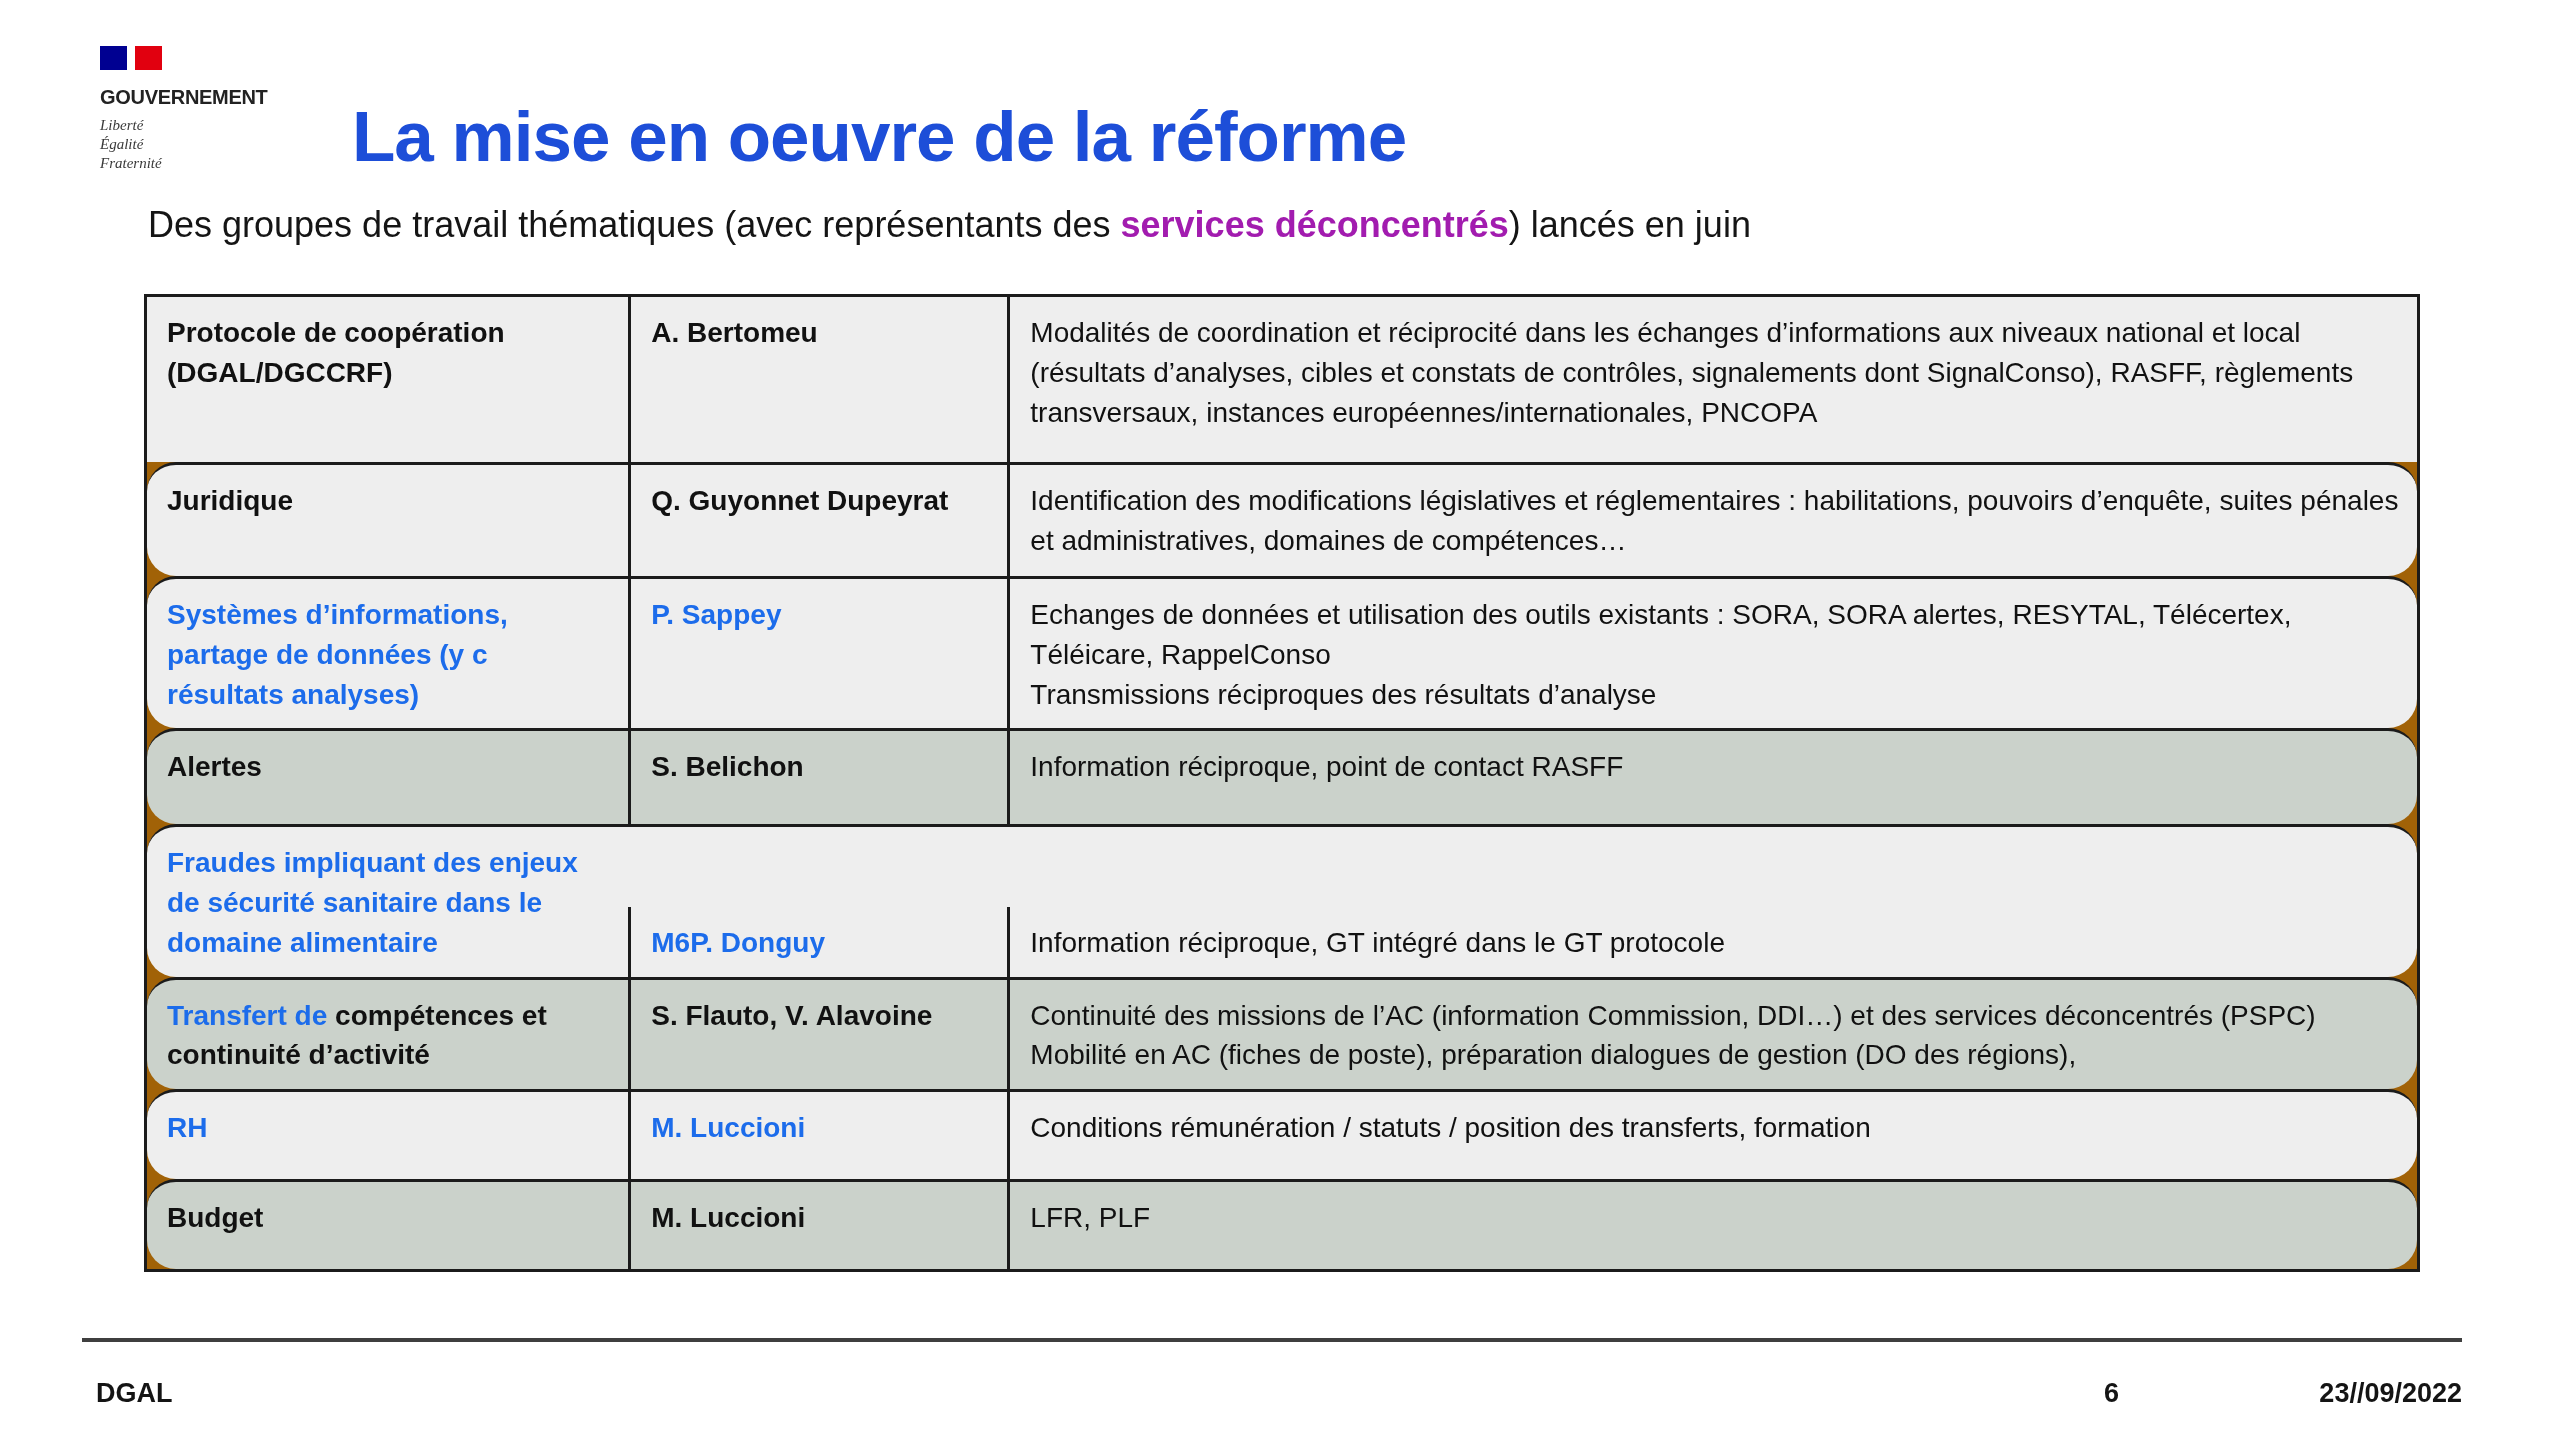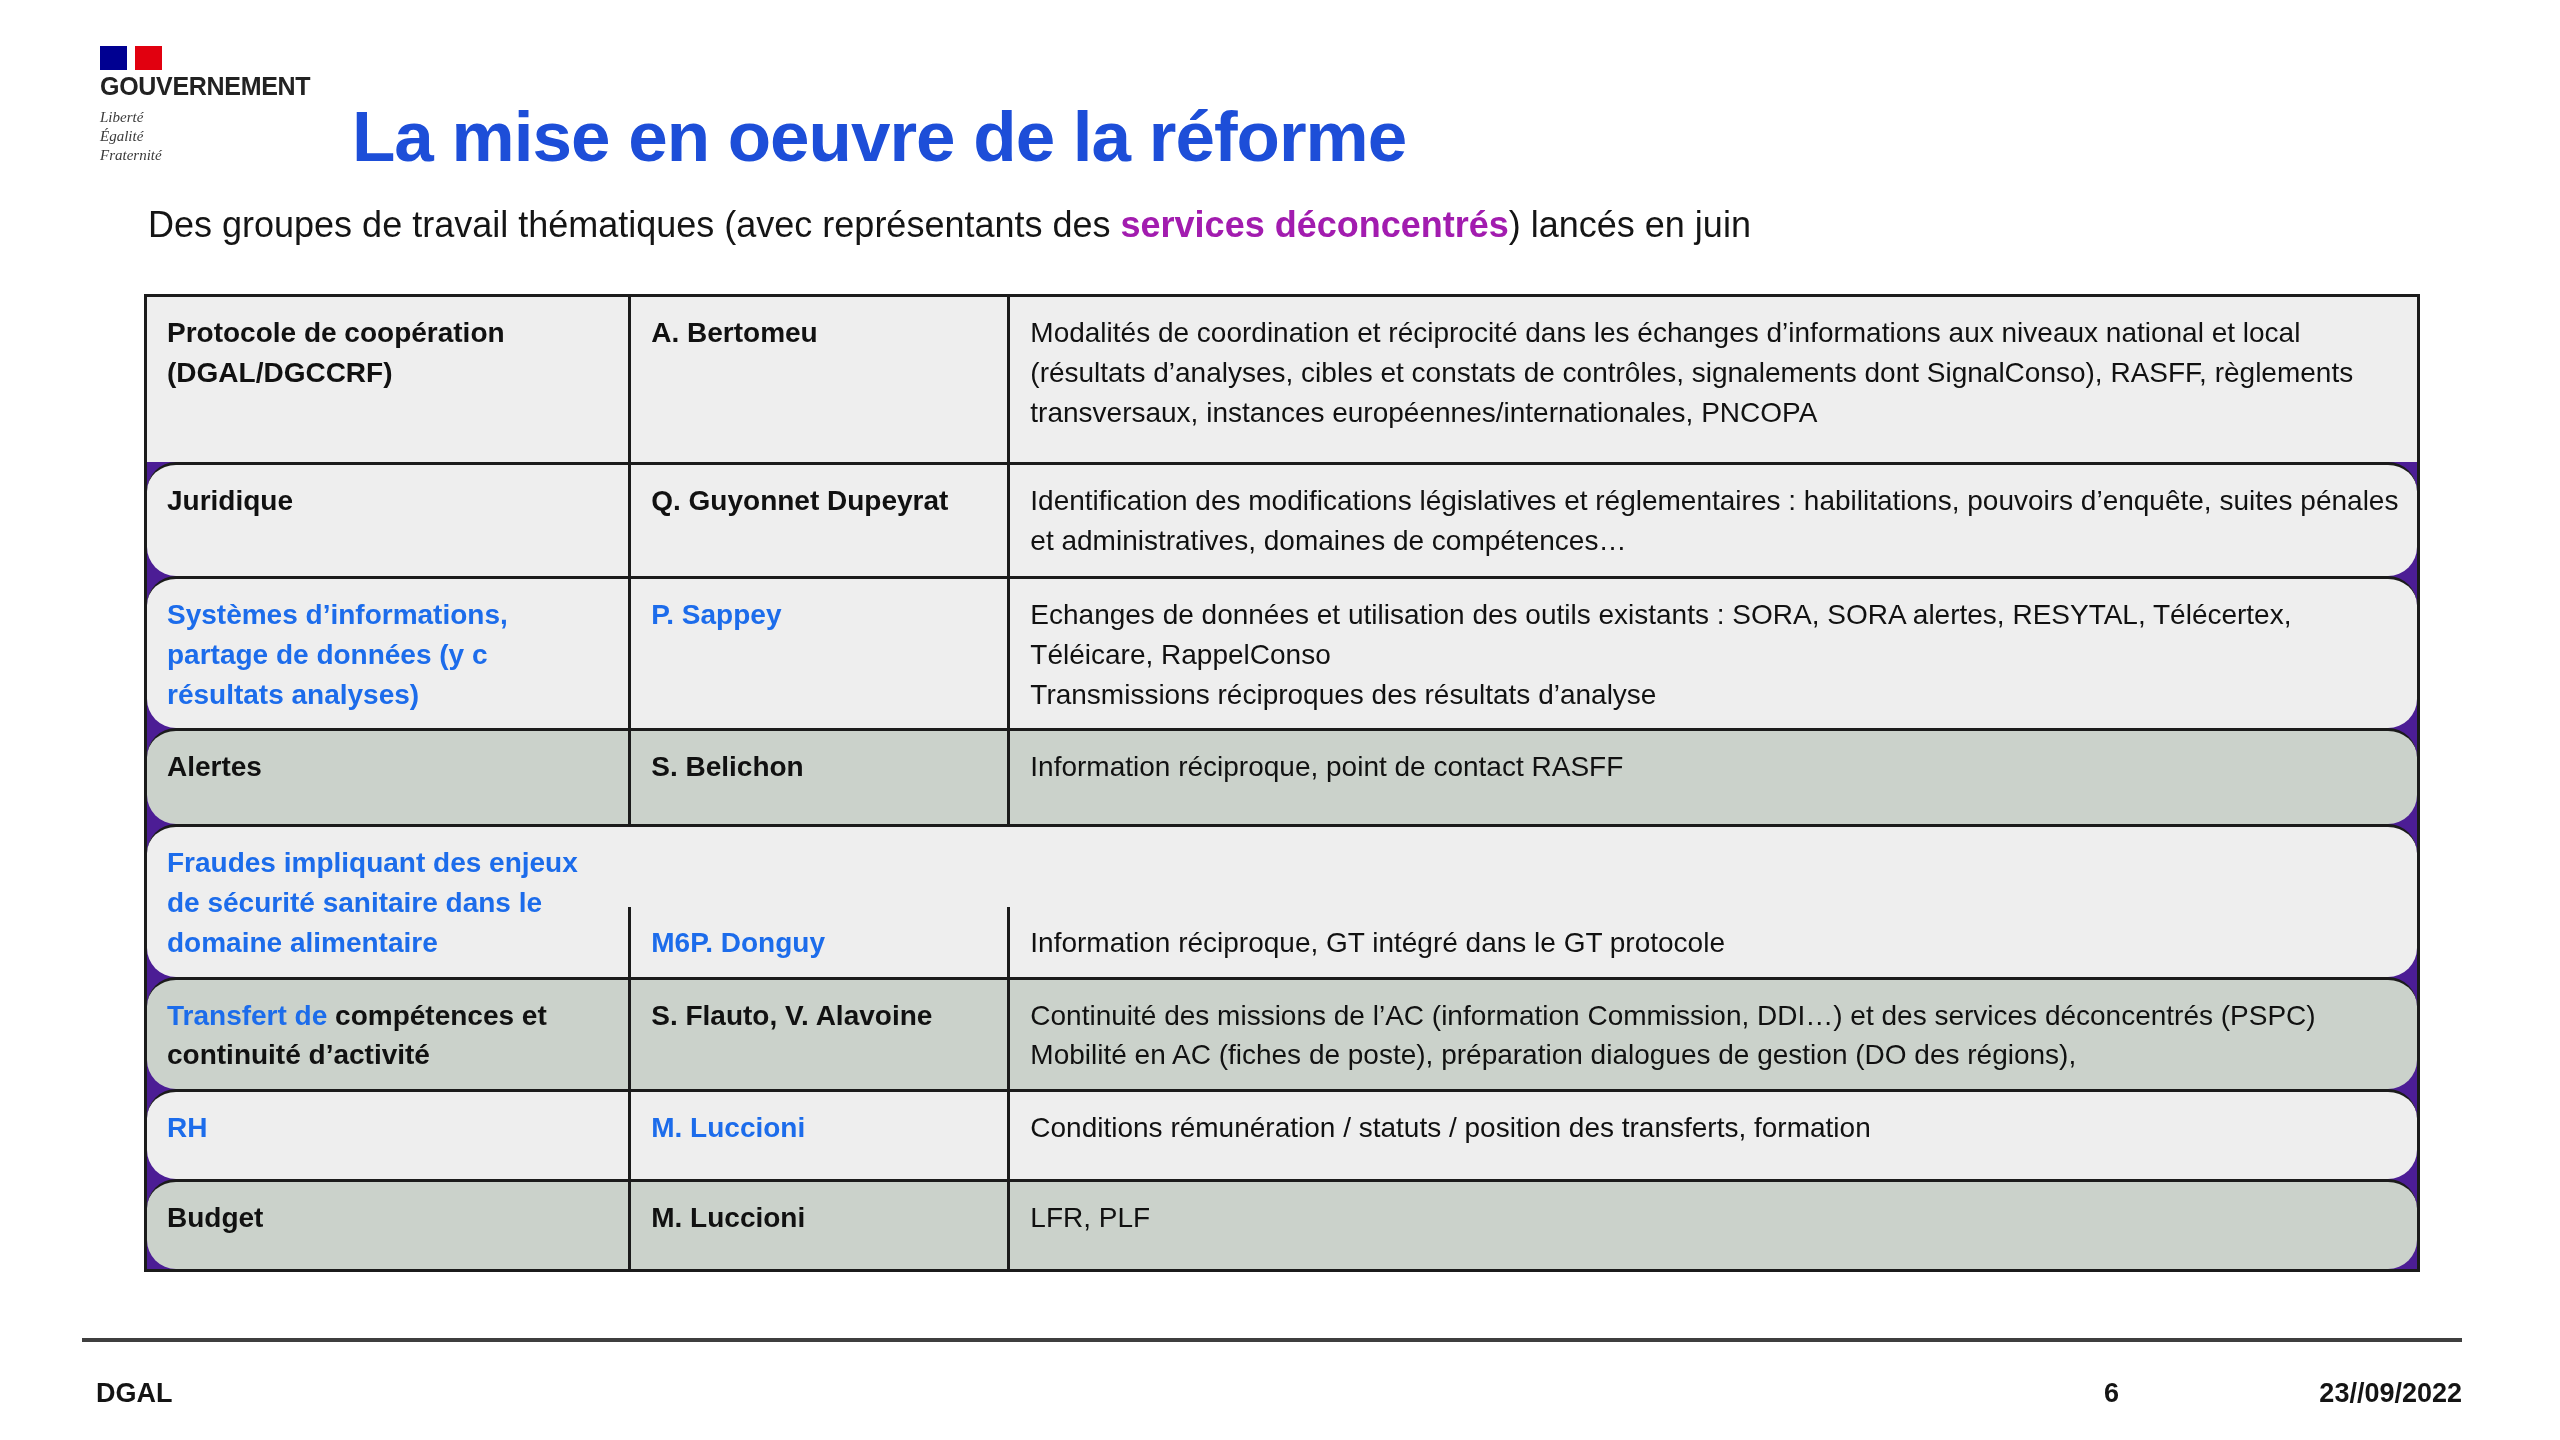--- a/index.html
+++ b/index.html
@@ -6,21 +6,21 @@
   body{
     width:2560px;height:1440px;position:relative;overflow:hidden;
     font-family:"Liberation Sans", sans-serif;color:#111;
     -webkit-font-smoothing:antialiased;
   }
 
   
   .logo{position:absolute;left:100px;top:46px;width:320px;}
   .logo-flag{display:block;width:62px;height:24px;}
   .logo-brand{
-    margin-top:2px;font-weight:bold;font-size:25px;letter-spacing:-0.3px;
+    margin-top:16px;font-weight:bold;font-size:20px;letter-spacing:-0.3px;
     color:#222;white-space:nowrap;
   }
   .logo-motto{
     margin-top:7px;font-family:"Liberation Serif", serif;font-style:italic;
     font-size:15px;line-height:1.25;color:#3a3a3a;
   }
 
   
   .page-title{
     position:absolute;left:352px;top:96px;width:1700px;
@@ -29,21 +29,21 @@
   }
   .subtitle{
     position:absolute;left:148px;top:204px;width:2200px;
     font-size:36px;color:#151515;white-space:nowrap;
   }
   .subtitle .hl{color:#a21caf;font-weight:bold;}
 
   
   .gt-table{
     position:absolute;left:144px;top:294px;width:2276px;
-    border:3px solid #1b1b1b;box-sizing:border-box;background:#4c1d95;
+    border:3px solid #1b1b1b;box-sizing:border-box;background:#a16207;
   }
   .row{display:flex;box-sizing:border-box;}
   .row + .row{border-top:3px solid #1b1b1b;border-radius:29px;}
   .row.light{background:#eeeeee;}
   .row.green{background:#cbd2cb;}
   .row:nth-child(1){min-height:165px;}
   .row:nth-child(2){min-height:114px;}
   .row:nth-child(3){min-height:132px;}
   .row:nth-child(4){min-height:96px;}
   .row:nth-child(5){min-height:132px;align-items:flex-end;}

